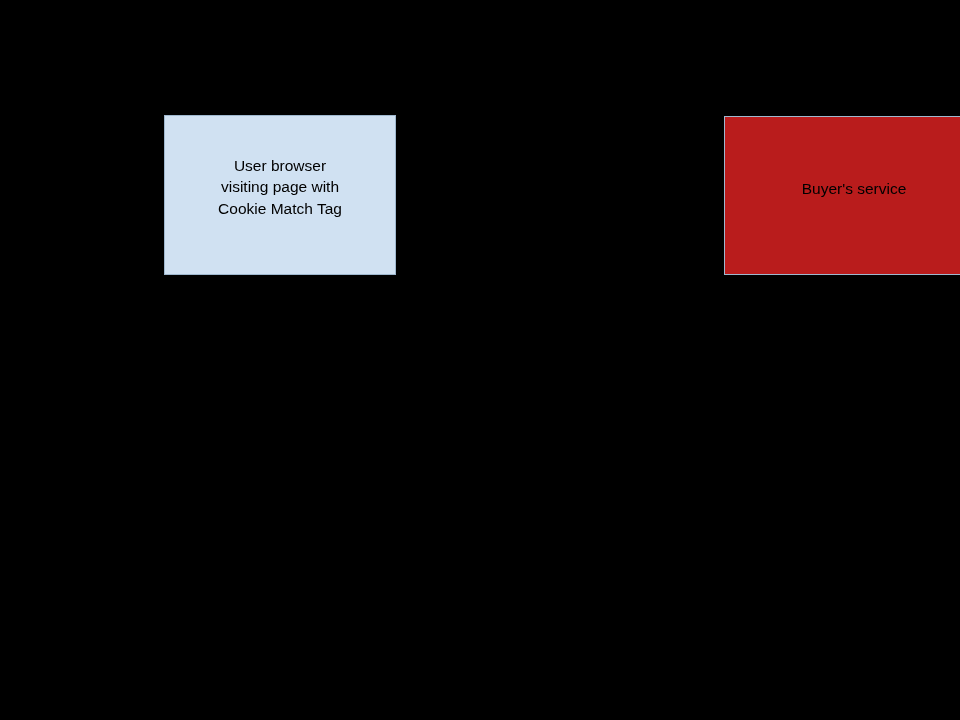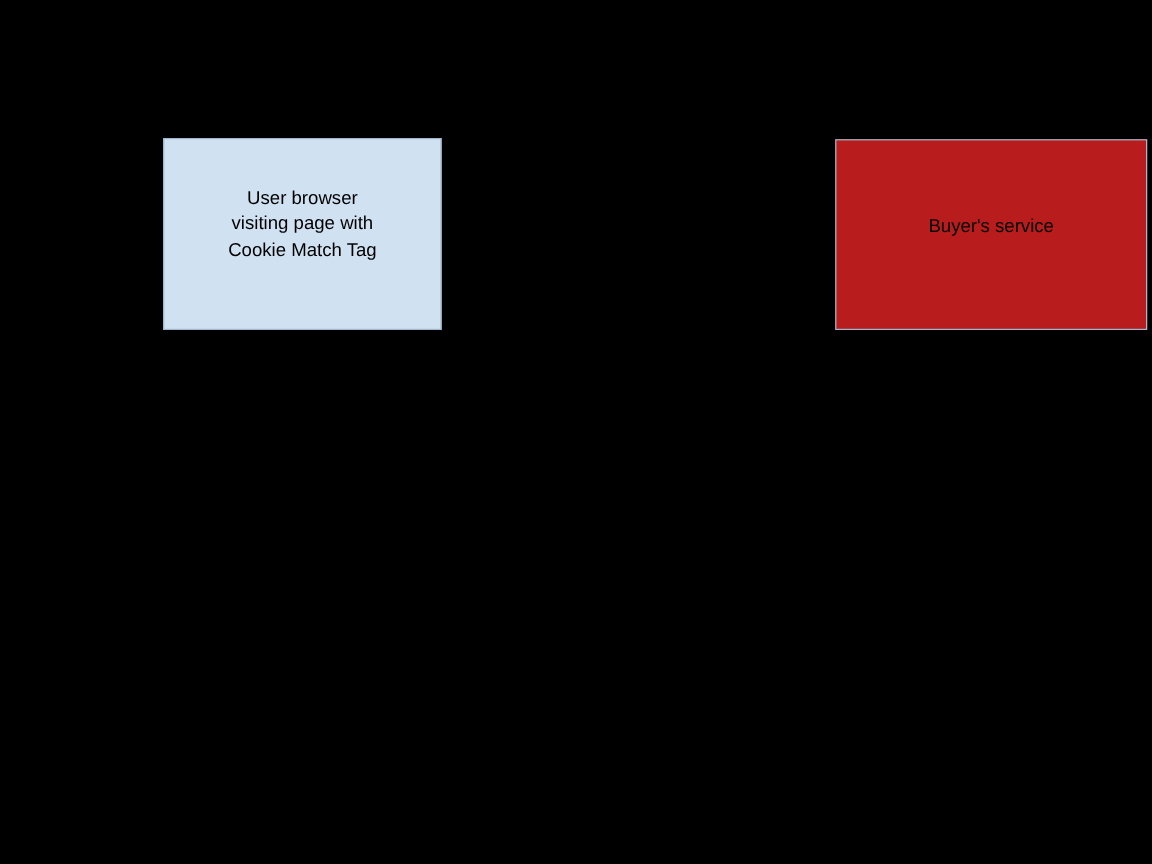--- a/index.html
+++ b/index.html
@@ -18,20 +18,21 @@
   }
   .node {
     position: absolute;
     box-sizing: border-box;
     background: #d0e1f2;
     border: 1px solid #9fb8cf;
     display: flex;
     align-items: center;
     justify-content: center;
     text-align: center;
+    margin-left: 28px;
   }
   .node-label {
     color: #000000;
     font-size: 15.5px;
     line-height: 21.5px;
     white-space: pre-line;
     padding: 0 6px;
   }
   
   #node-user-browser {

